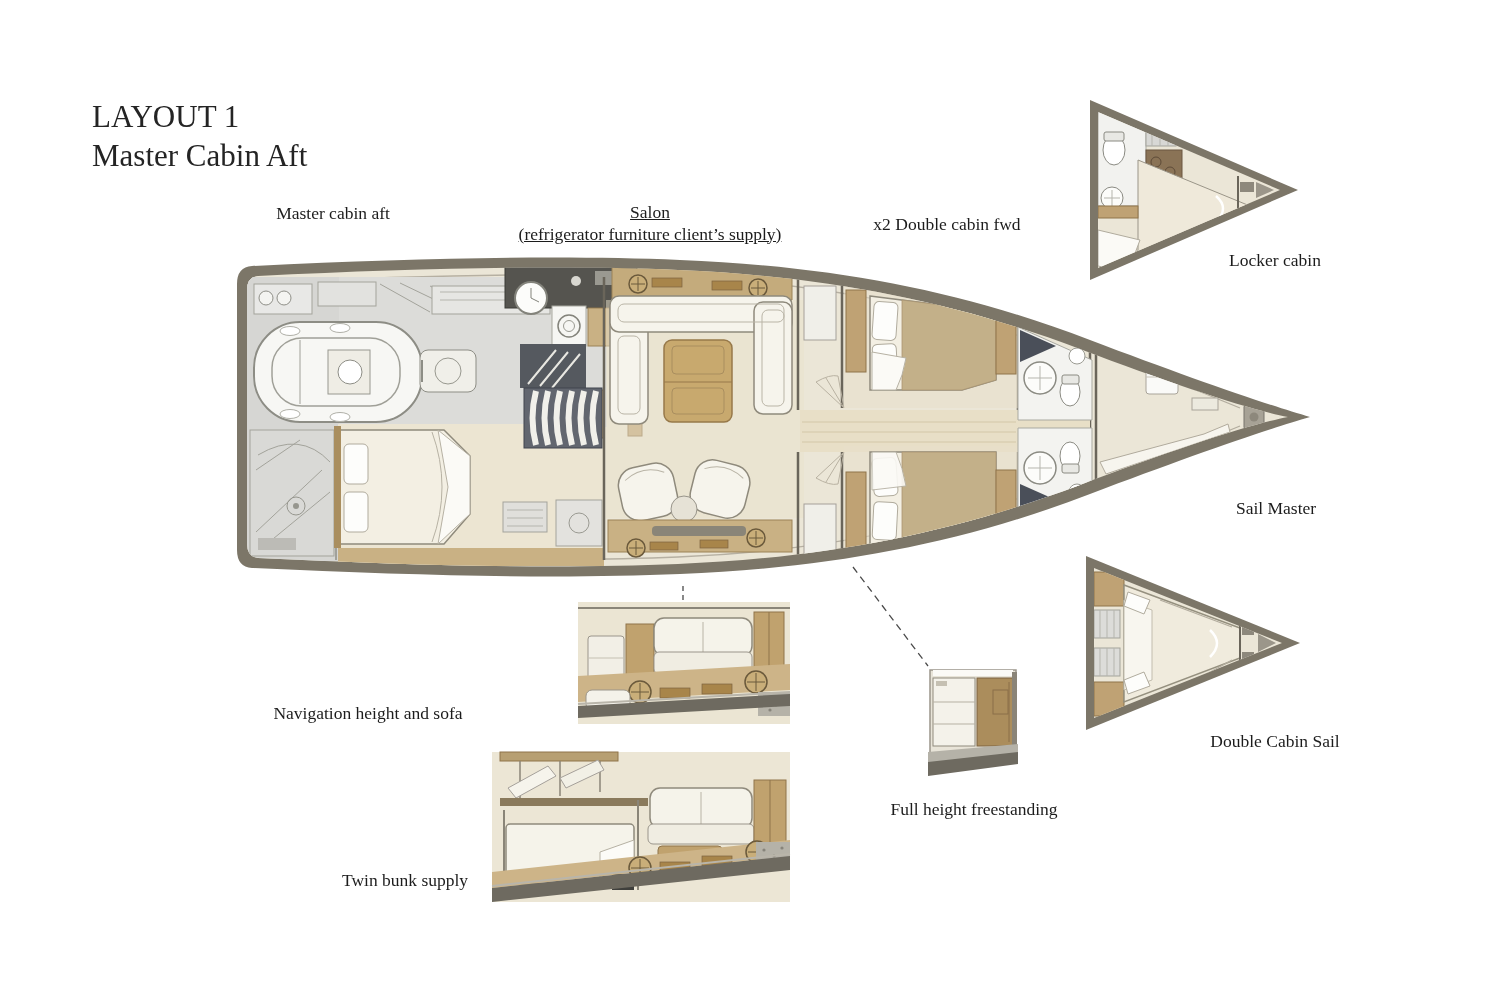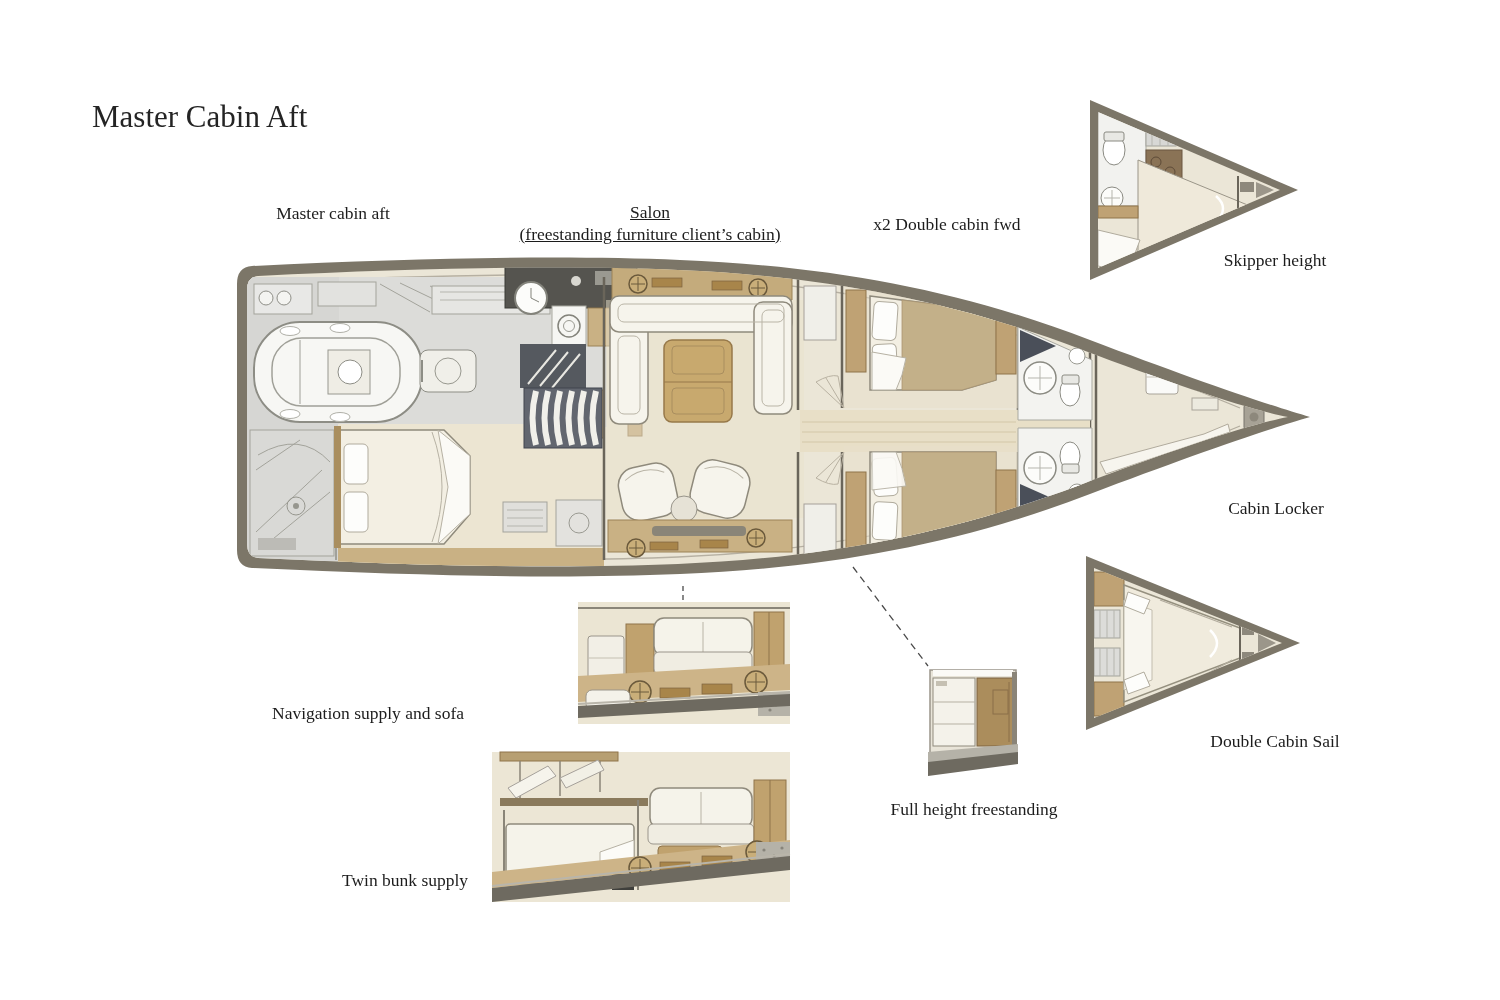--- a/index.html
+++ b/index.html
@@ -354,36 +354,37 @@
     <rect x="977" y="678" width="36" height="68" fill="#ab8d5c" stroke="#7c6340"></rect>
     <rect x="993" y="690" width="15" height="24" fill="none" stroke="#8a6f48"></rect>
     <line x1="1009" y1="682" x2="1009" y2="742" stroke="#8a6f48"></line>
     <rect x="1012" y="672" width="5" height="82" fill="#8a8478"></rect>
     <polygon points="928,752 1018,744 1018,754 928,764" fill="#b5b2a8"></polygon>
     <polygon points="928,762 1018,752 1018,764 928,776" fill="#6e6a60"></polygon>
   </g>
 </svg>
 
   <div class="title">
+    <div>LAYOUT 1</div>
     <div>Master Cabin Aft</div>
   </div>
 
   <div class="lbl" style="left:333px;top:203px;">Master cabin aft</div>
 
   <div class="lbl center" style="left:650px;top:202px;">
     <div>Salon</div>
-    <div>(freestanding furniture client’s cabin)</div>
+    <div>(refrigerator furniture client’s supply)</div>
   </div>
 
   <div class="lbl" style="left:947px;top:214px;font-family:Liberation Serif, serif;">x2 Double cabin fwd</div>
 
-  <div class="lbl" style="left:1275px;top:250px;">Skipper height</div>
-
-  <div class="lbl" style="left:1276px;top:498px;">Cabin Locker</div>
-
-  <div class="lbl" style="left:368px;top:703px;">Navigation supply and sofa</div>
+  <div class="lbl" style="left:1275px;top:250px;">Locker cabin</div>
+
+  <div class="lbl" style="left:1276px;top:498px;">Sail Master</div>
+
+  <div class="lbl" style="left:368px;top:703px;">Navigation height and sofa</div>
 
   <div class="lbl" style="left:405px;top:870px;">Twin bunk supply</div>
 
   <div class="lbl" style="left:974px;top:799px;">Full height freestanding</div>
 
   <div class="lbl" style="left:1275px;top:731px;">Double Cabin Sail</div>
 </div>
 
 </body></html>

